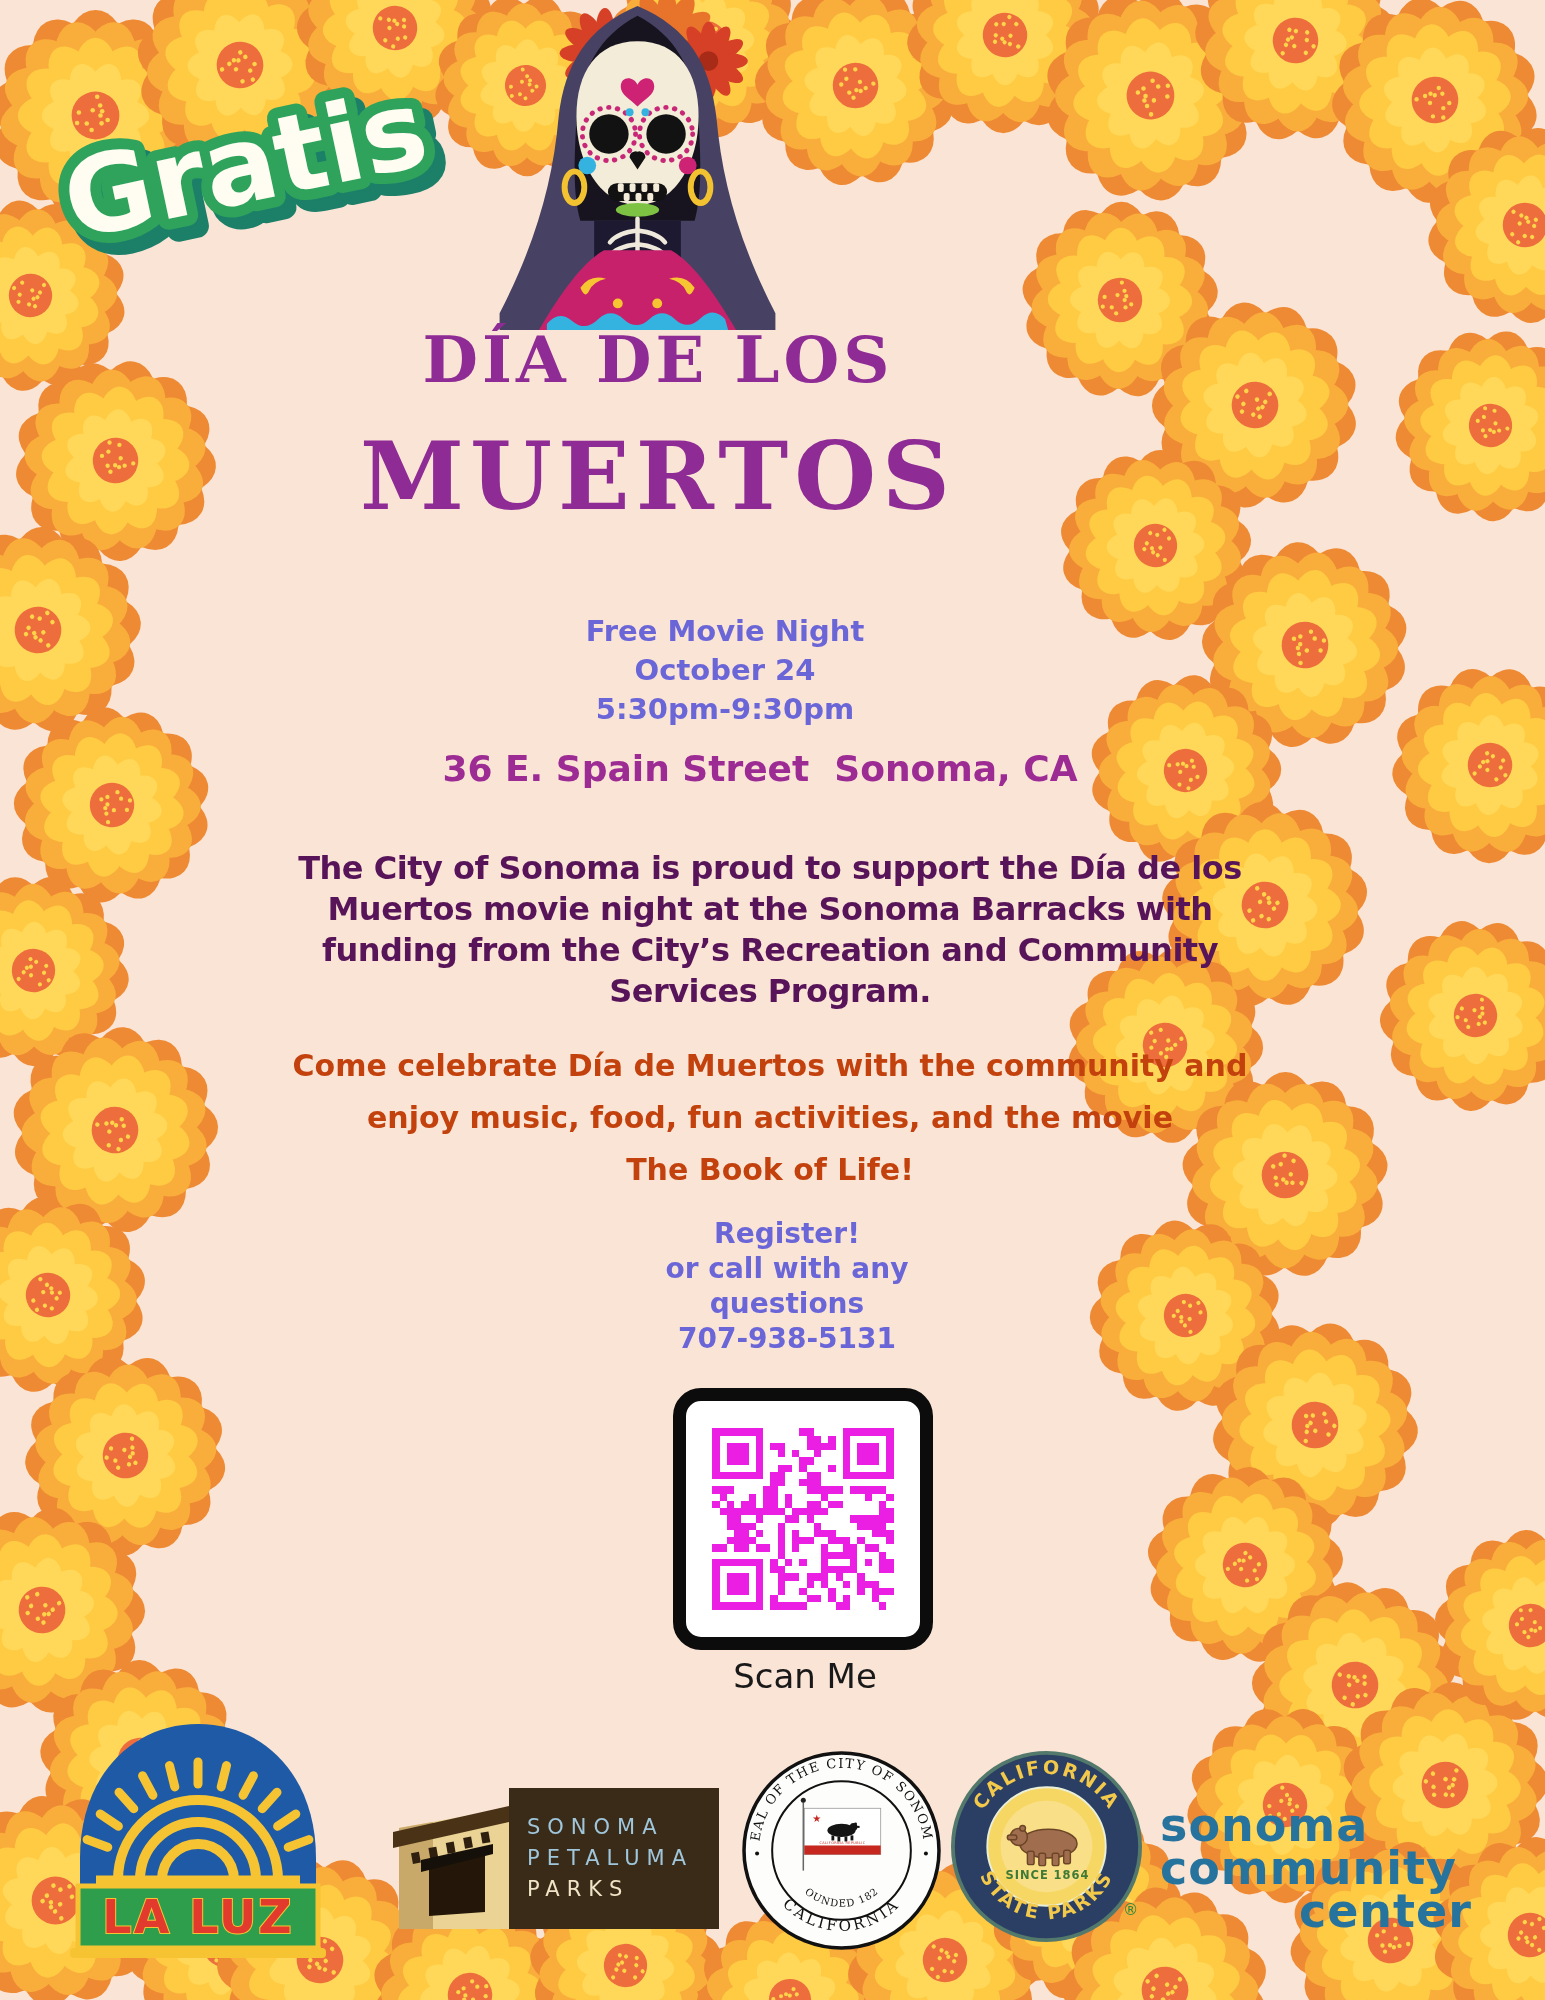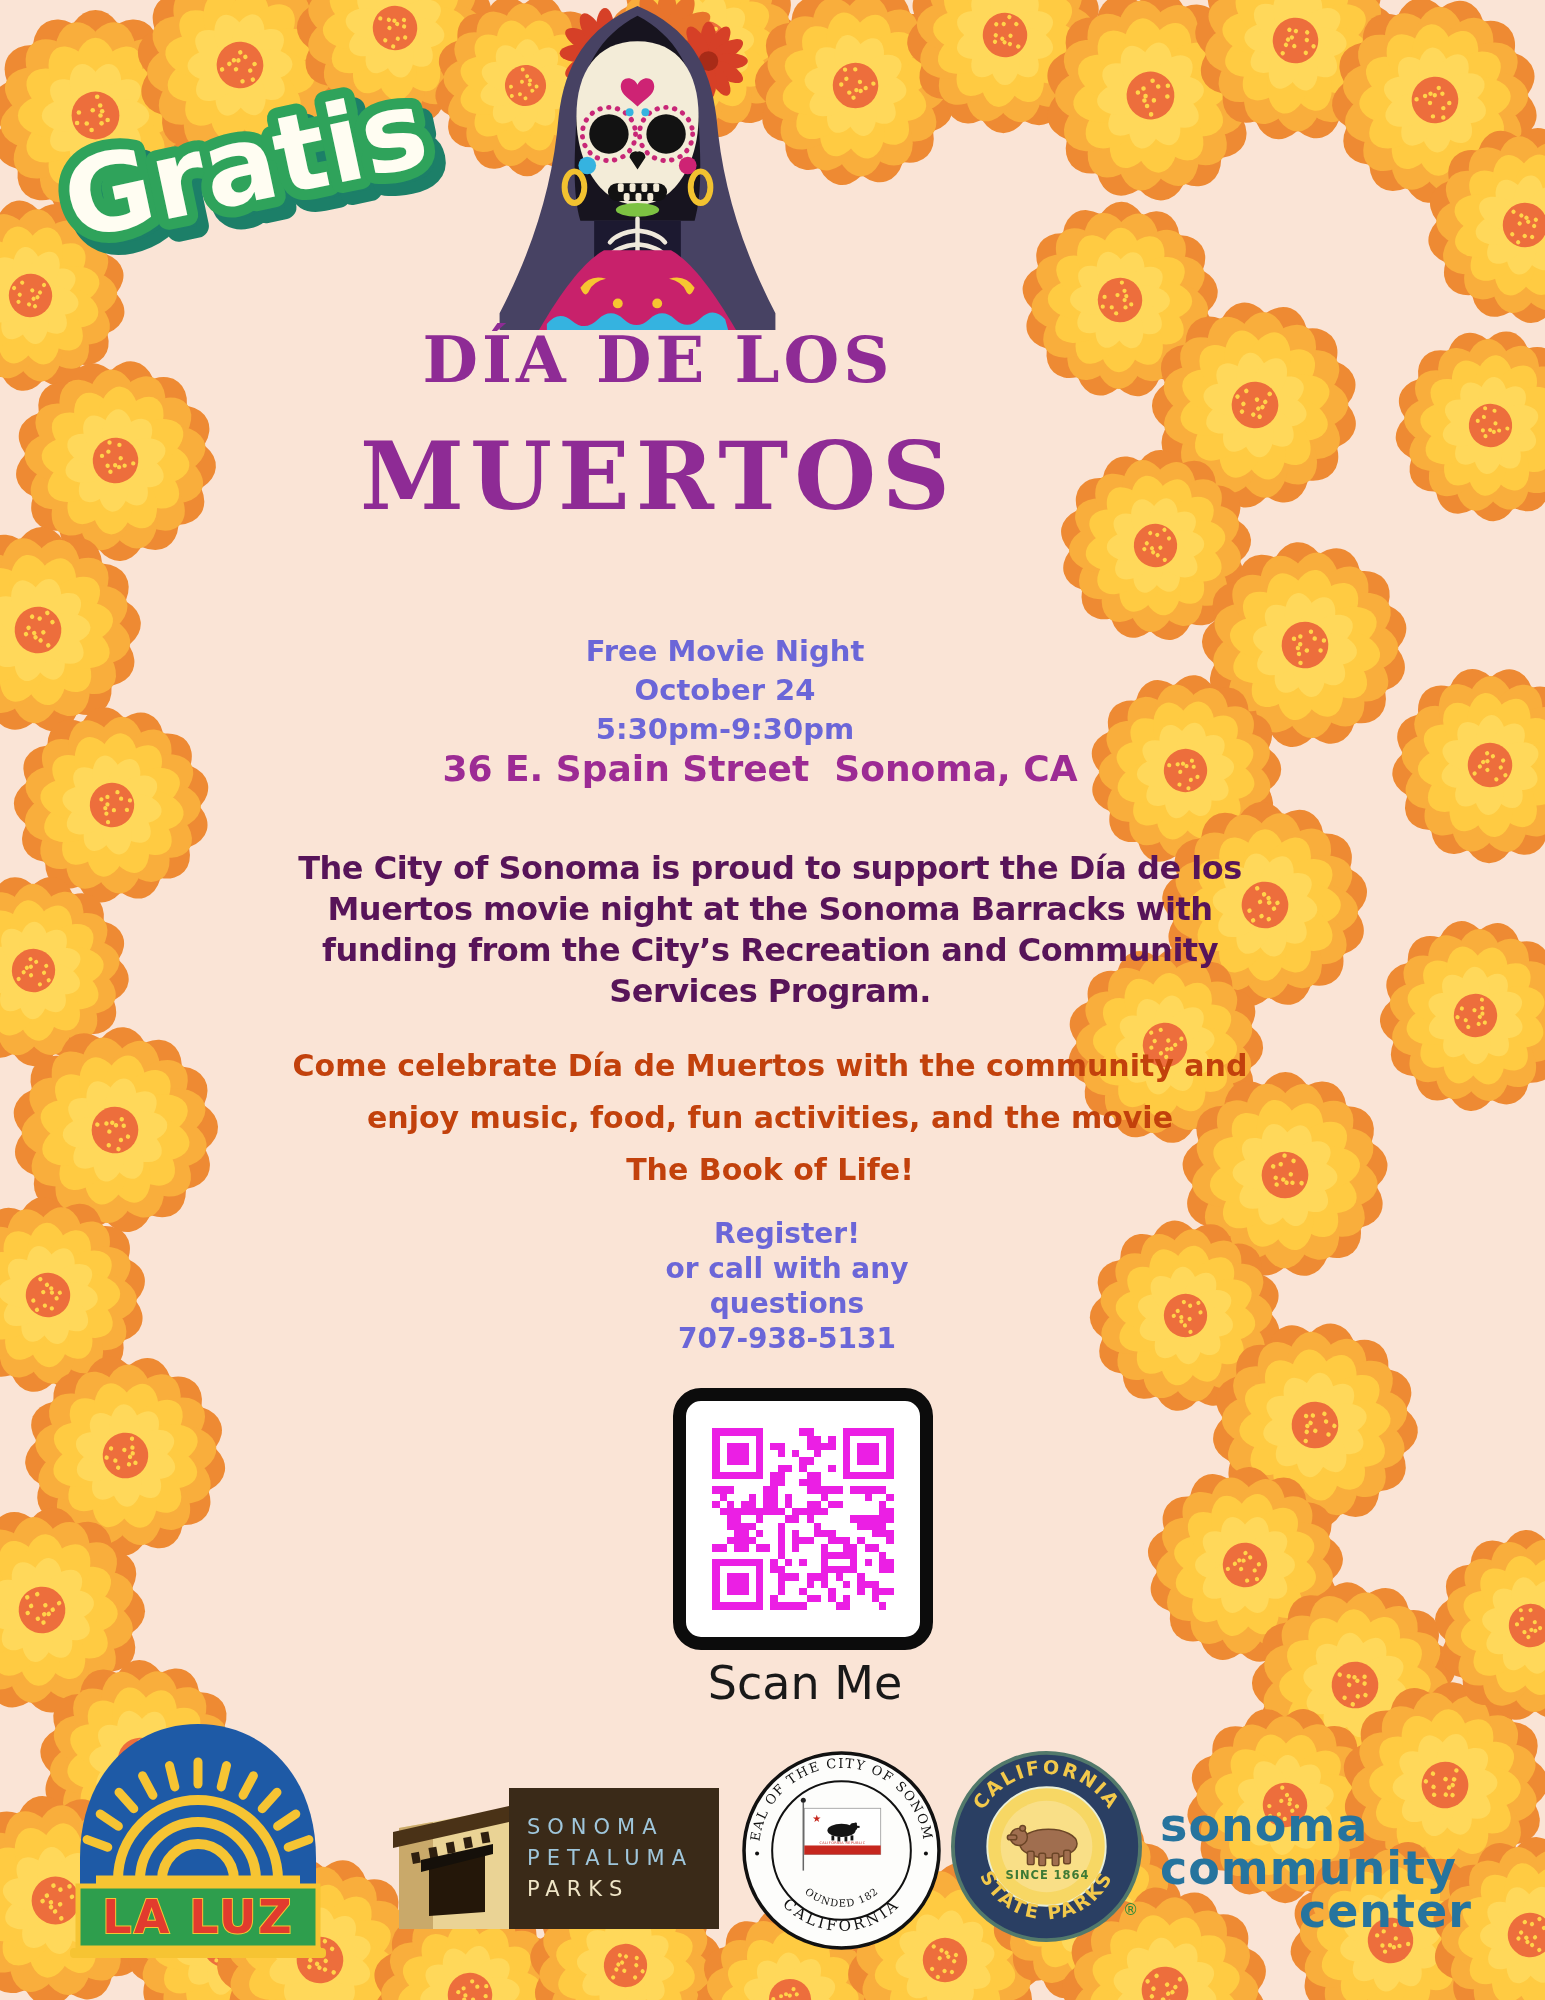--- a/index.html
+++ b/index.html
@@ -8,29 +8,29 @@
   #flowers{position:absolute;inset:0;z-index:1;}
   .flower{position:absolute;}
   .gratis{position:absolute;left:40px;top:55px;width:420px;height:230px;z-index:5;
           transform:rotate(-12deg);}
   .catrina{position:absolute;left:470px;top:0;width:335px;height:330px;z-index:4;}
   .txt{position:absolute;z-index:6;text-align:center;transform:translateX(-50%);}
   .line{white-space:pre;}
   .title{left:658px;top:318px;color:#8E2B95;font-family:"DejaVu Serif",serif;font-weight:700;}
   .title .t1{font-size:64px;line-height:1.3;letter-spacing:4px;}
   .title .t2{font-size:94px;line-height:1;letter-spacing:6px;margin-top:28px;}
-  .event{left:725px;top:632px;color:#6B66D8;font-weight:700;font-size:29px;line-height:39px;}
+  .event{left:725px;top:612px;color:#6B66D8;font-weight:700;font-size:29px;line-height:39px;}
   .venue{left:760px;top:747px;color:#9C2B94;font-weight:700;font-size:36px;line-height:44px;}
   .support{left:770px;top:848px;color:#571459;font-weight:700;font-size:32px;line-height:41px;letter-spacing:-0.5px;}
   .celebrate{left:770px;top:1040px;color:#c2410c;font-weight:700;font-size:30px;line-height:52px;}
   .register{left:787px;top:1216px;color:#6B66D8;font-weight:700;font-size:28px;line-height:35px;}
   .qr-card{position:absolute;left:673px;top:1388px;width:260px;height:262px;z-index:6;
            background:#FFFFFF;border:13px solid #0C0C0C;border-radius:28px;box-sizing:border-box;}
   .qr-card svg{position:absolute;inset:12px;width:calc(100% - 24px);height:calc(100% - 24px);shape-rendering:crispEdges;}
-  .scanme{left:805px;top:1656px;color:#191919;font-size:46px;font-weight:400;}
+  .scanme{left:805px;top:1656px;color:#191919;font-size:34px;font-weight:400;}
   .logo{position:absolute;z-index:7;}
   .laluz{left:46px;top:1690px;width:304px;height:272px;}
   .spp{left:393px;top:1788px;width:326px;height:141px;display:flex;}
   .spp .bldg{width:116px;height:141px;flex:none;}
   .spp .box{flex:1;background:#3A2A18;display:flex;flex-direction:column;justify-content:center;
             padding-left:18px;gap:10px;font-weight:500;font-size:21px;letter-spacing:7px;line-height:1;}
   .spp .b1,.spp .b2{color:#9FC6DB;}
   .spp .b3{color:#EFE5C6;}
   .seal{left:741px;top:1750px;width:201px;height:201px;}
   .csp{left:951px;top:1751px;width:191px;height:191px;overflow:visible;}

